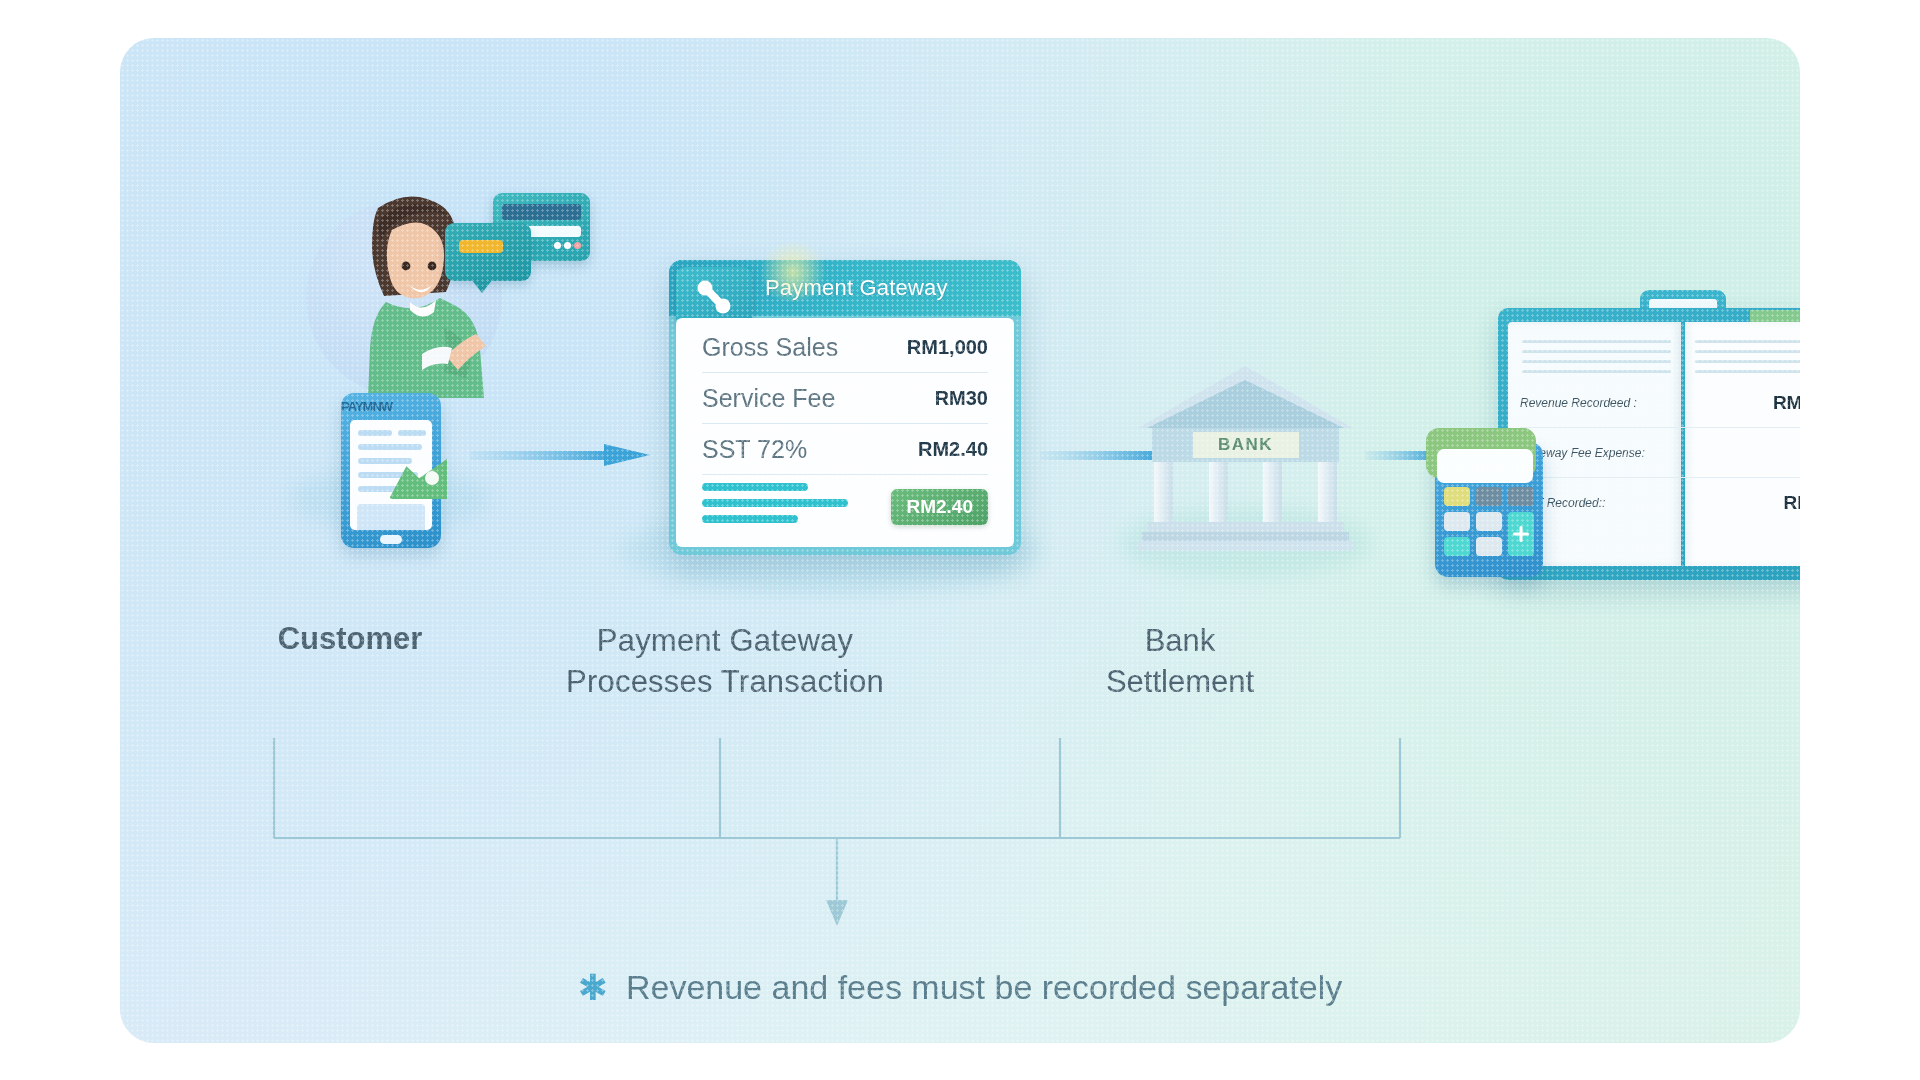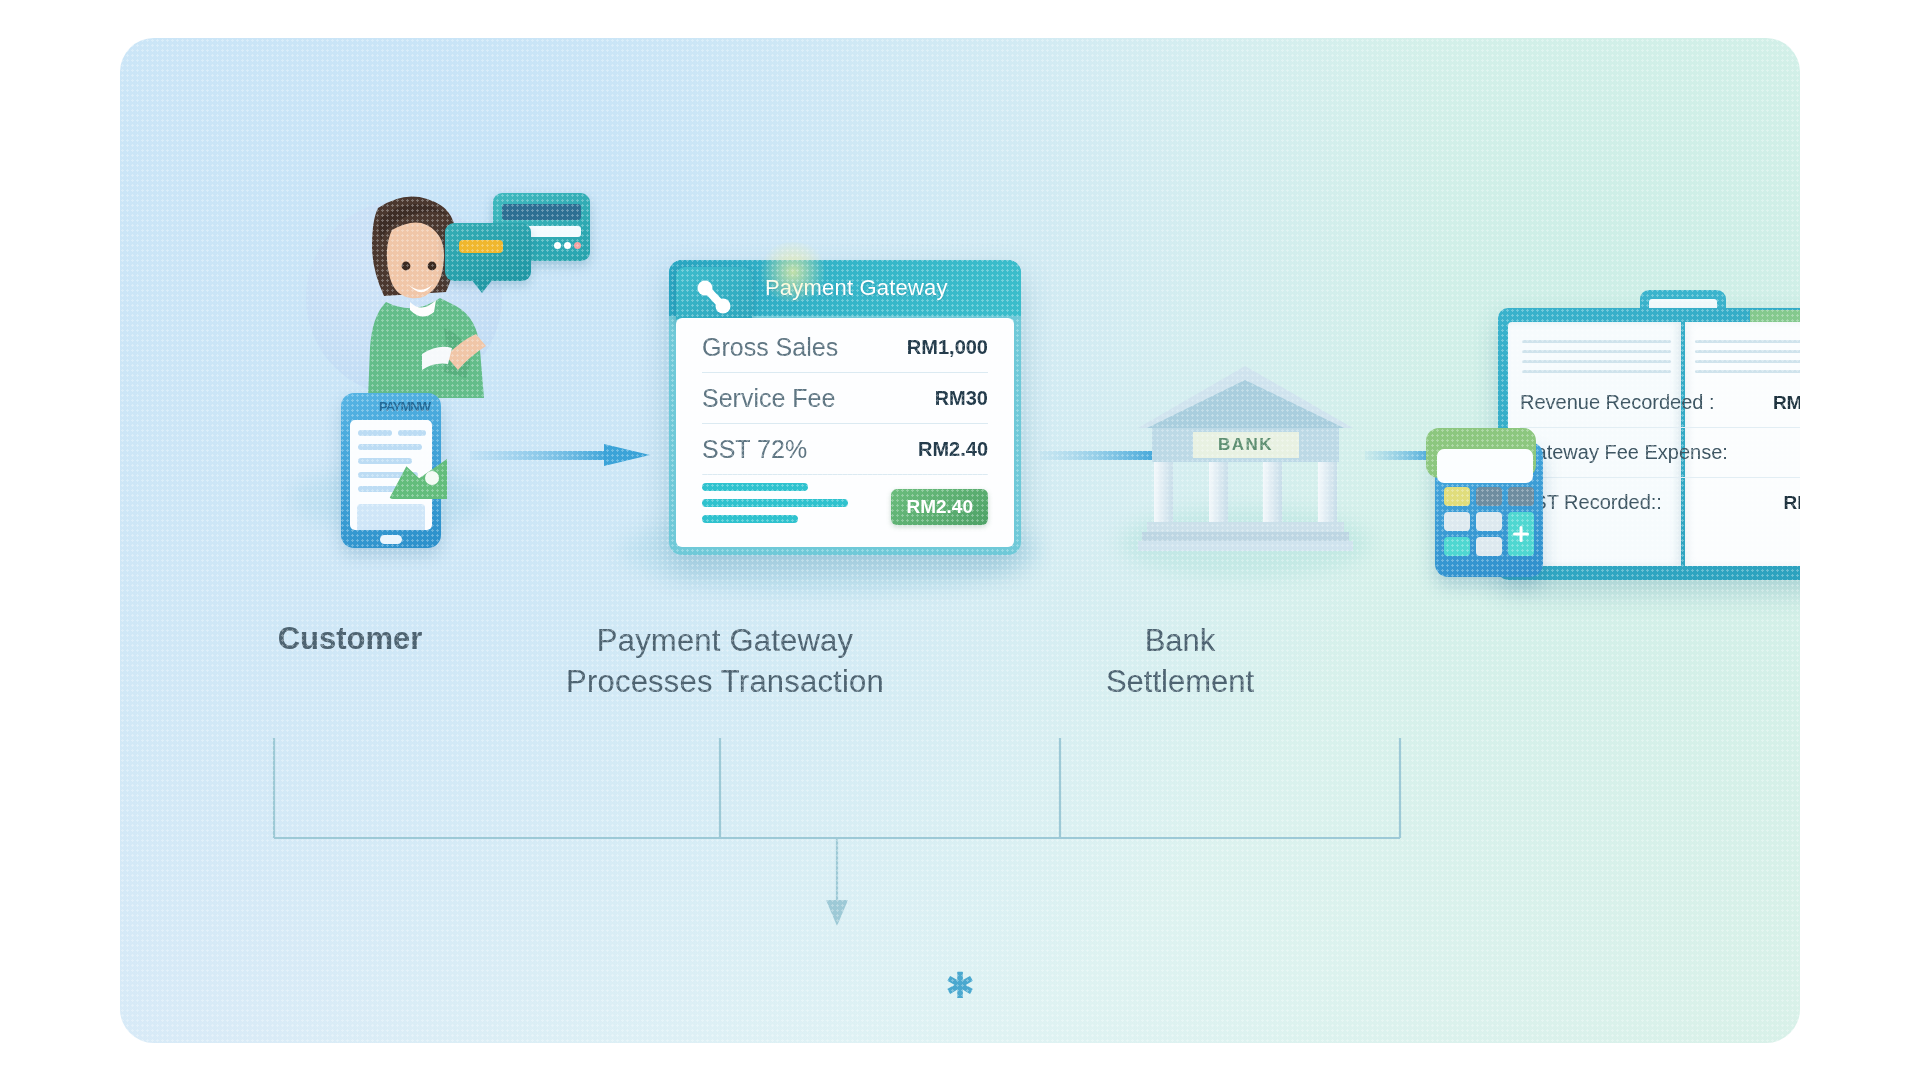--- a/index.html
+++ b/index.html
@@ -60,21 +60,21 @@
   .bubble .chip{position:absolute;left:14px;top:17px;width:44px;height:13px;border-radius:4px;background:#f0b72e;}
   .bubble .tail{position:absolute;left:26px;bottom:-12px;width:0;height:0;
     border-left:11px solid transparent;border-right:11px solid transparent;border-top:14px solid #2399a6;}
 
   .phone{
     position:absolute;left:221px;top:355px;width:100px;height:155px;border-radius:13px;
     background:linear-gradient(160deg,#56b4e4,#2a8fca);
     box-shadow:0 8px 16px rgba(40,110,150,.22);
   }
   .phone .scr{position:absolute;left:9px;top:27px;right:9px;bottom:18px;border-radius:5px;background:#fbfdff;overflow:hidden;}
-  .phone .hdr{position:absolute;left:0;right:11px;top:6px;text-align:right;font-size:13px;font-weight:700;color:#1d5f8c;letter-spacing:-1px;opacity:.85;}
+  .phone .hdr{position:absolute;left:0;right:17px;top:6px;text-align:left;font-size:13px;font-weight:700;color:#1d5f8c;letter-spacing:-1px;opacity:.85;}
   .phone .ln{position:absolute;height:6px;border-radius:3px;background:#bcdcf4;}
   .phone .blk{position:absolute;left:7px;right:7px;height:40px;border-radius:4px;background:#cfe6f8;}
   .phone .home{position:absolute;left:50%;transform:translateX(-50%);bottom:4px;width:22px;height:9px;border-radius:5px;background:#e9f5fd;}
   .phone .grn{position:absolute;right:-6px;top:66px;width:58px;height:40px;background:#63bd7c;border-radius:4px 0 0 4px;
     clip-path:polygon(0 100%,30% 18%,52% 48%,100% 0,100% 100%);}
   .phone .grn-dot{position:absolute;right:2px;top:78px;width:14px;height:14px;border-radius:50%;background:#f3fbf4;}
 
   
   .gw{
     position:absolute;left:549px;top:222px;width:352px;height:295px;border-radius:13px;
@@ -132,21 +132,21 @@
   .ledger .pageR{position:absolute;right:10px;top:32px;width:173px;bottom:14px;background:#fbfdfe;border-radius:0 4px 4px 0;
     box-shadow:inset 4px 0 7px rgba(120,165,185,.12);}
   .ledger .tab{position:absolute;left:50%;transform:translateX(-50%);top:0px;width:86px;height:40px;border-radius:9px 9px 0 0;
     background:#3bb4cd;}
   .ledger .tab i{position:absolute;left:9px;top:9px;right:9px;height:22px;background:#f4fbfd;border-radius:3px;}
   .ledger .ribbon{position:absolute;right:62px;top:20px;width:56px;height:58px;background:#84c98e;
     clip-path:polygon(0 0,100% 0,100% 100%,50% 74%,0 100%);}
   .ledger .rule{position:absolute;height:3px;border-radius:2px;background:#cfe3ec;}
   .led-rows{position:absolute;left:22px;right:18px;top:88px;}
   .led-row{display:flex;justify-content:space-between;align-items:center;height:49px;border-bottom:1px solid #e2eef4;}
-  .led-row .k{font-size:20px;color:#3e5663;}
+  .led-row .k{font-size:12px;color:#3e5663;font-style:italic;}
   .led-row .v{font-size:19px;color:#1f3440;font-weight:700;}
 
   .calc{position:absolute;left:1315px;top:404px;width:108px;height:135px;border-radius:13px;
     background:linear-gradient(160deg,#46a9de,#2f8fcc);box-shadow:0 9px 18px rgba(40,110,150,.26);}
   .calc .bez{position:absolute;left:-9px;top:-14px;width:110px;height:50px;border-radius:13px;background:#8cc77f;}
   .calc .disp{position:absolute;left:2px;top:7px;right:10px;height:34px;border-radius:7px;background:#fbfeff;}
   .calc .keys{position:absolute;left:9px;top:45px;right:9px;display:grid;grid-template-columns:repeat(3,1fr);gap:6px;}
   .calc .keys i{display:block;height:19px;border-radius:4px;background:#dde9ef;}
   .calc .keys i.y{background:#e0dd7c;}
   .calc .keys i.d{background:#6e8da0;}
@@ -385,17 +385,18 @@
           <line x1="940" y1="700" x2="940" y2="800"></line>
           <line x1="1280" y1="700" x2="1280" y2="800"></line>
           <line x1="154" y1="800" x2="1280" y2="800"></line>
           <line x1="717" y1="800" x2="717" y2="868"></line>
         </g>
         <path d="M706 862 L728 862 L717 888 Z" fill="#9dc9d6"></path>
       </svg>
 
       <div class="caption">
         <span class="spark">✱</span>
+        <span>Revenue and fees must be recorded separately</span>
       </div>
 
     </div>
   </div>
 </div>
 
 </body></html>

